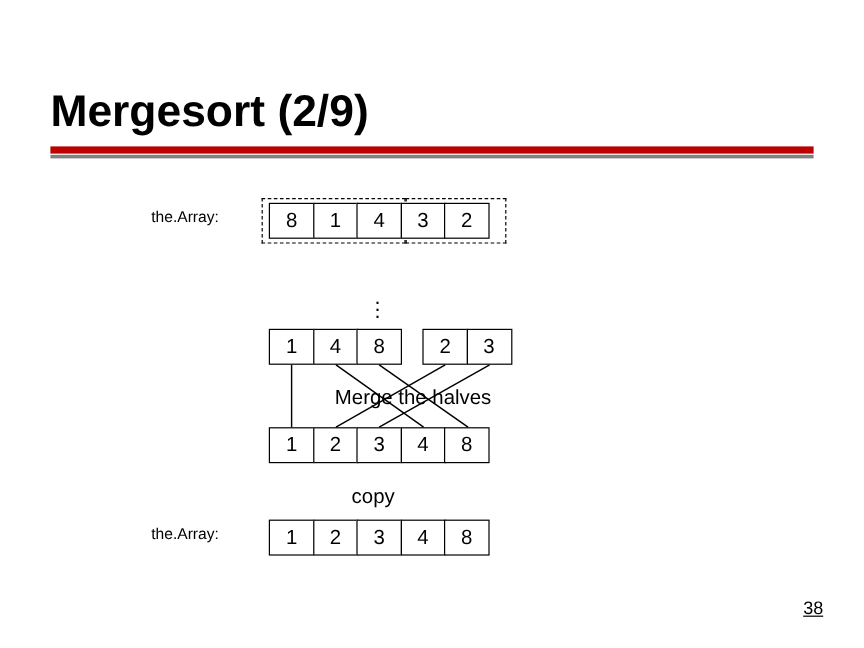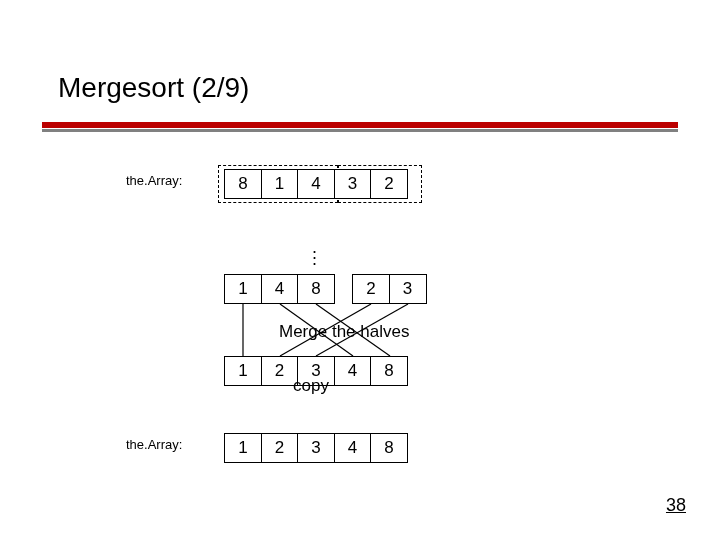--- a/index.html
+++ b/index.html
@@ -13,24 +13,24 @@
     position: relative;
   }
   .slide {
     position: relative;
     width: 720px;
     height: 540px;
     box-sizing: border-box;
   }
   .title {
     position: absolute;
-    left: 58px;
+    left: 42px;
     top: 72px;
-    font-size: 28px;
-    font-weight: 400;
+    font-size: 37px;
+    font-weight: 700;
     letter-spacing: 0;
   }
   .rule-group {
     position: absolute;
     left: 42px;
     top: 122px;
     width: 636px;
   }
   .rule-red {
     height: 6px;
@@ -77,21 +77,21 @@
     position: absolute;
     font-size: 18px;
     line-height: 6px;
     letter-spacing: 0;
   }
   .vdots span { display: block; }
   .slide-num {
     position: absolute;
     right: 34px;
     bottom: 24px;
-    font-size: 18px;
+    font-size: 15px;
     color: #000;
     text-decoration: underline;
   }
 </style>
 </head>
 <body>
 
 <div class="slide">
 
   <div class="title">Mergesort (2/9)</div>
@@ -135,21 +135,21 @@
   <div class="caption" style="left:279px; top:322px;">Merge the halves</div>
 
   <div class="array" style="left:224px; top:356px;">
     <div class="cell">1</div>
     <div class="cell">2</div>
     <div class="cell">3</div>
     <div class="cell">4</div>
     <div class="cell">8</div>
   </div>
 
-  <div class="caption" style="left:293px; top:376px;">copy</div>
+  <div class="caption" style="left:293px; top:404px;">copy</div>
 
   <div class="label" style="left:126px; top:437px;">the.Array:</div>
   <div class="array" style="left:224px; top:433px;">
     <div class="cell">1</div>
     <div class="cell">2</div>
     <div class="cell">3</div>
     <div class="cell">4</div>
     <div class="cell">8</div>
   </div>
 

